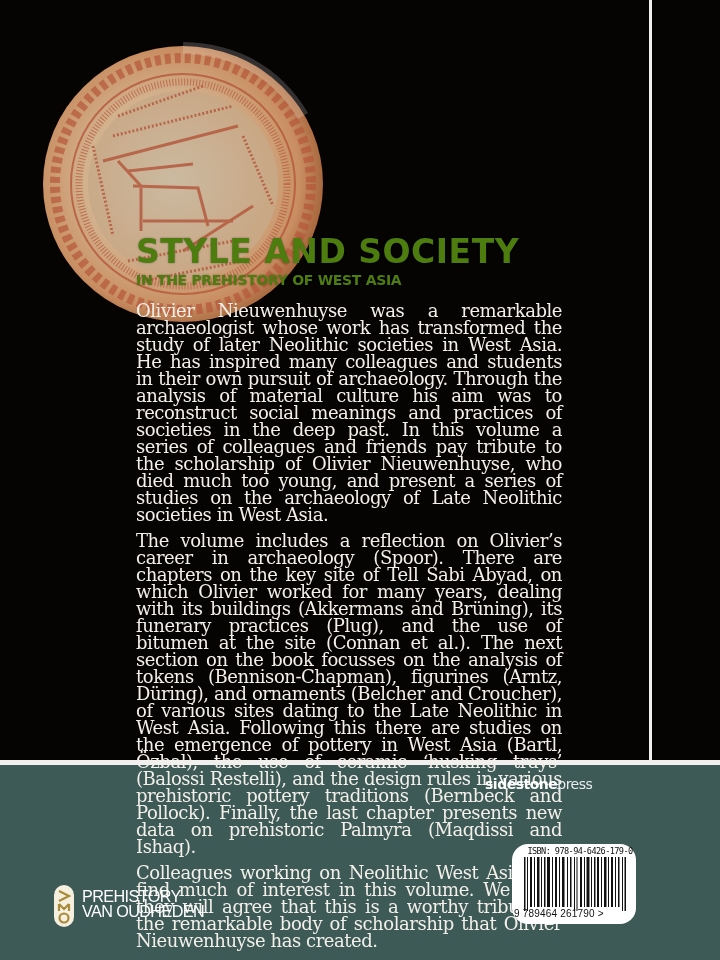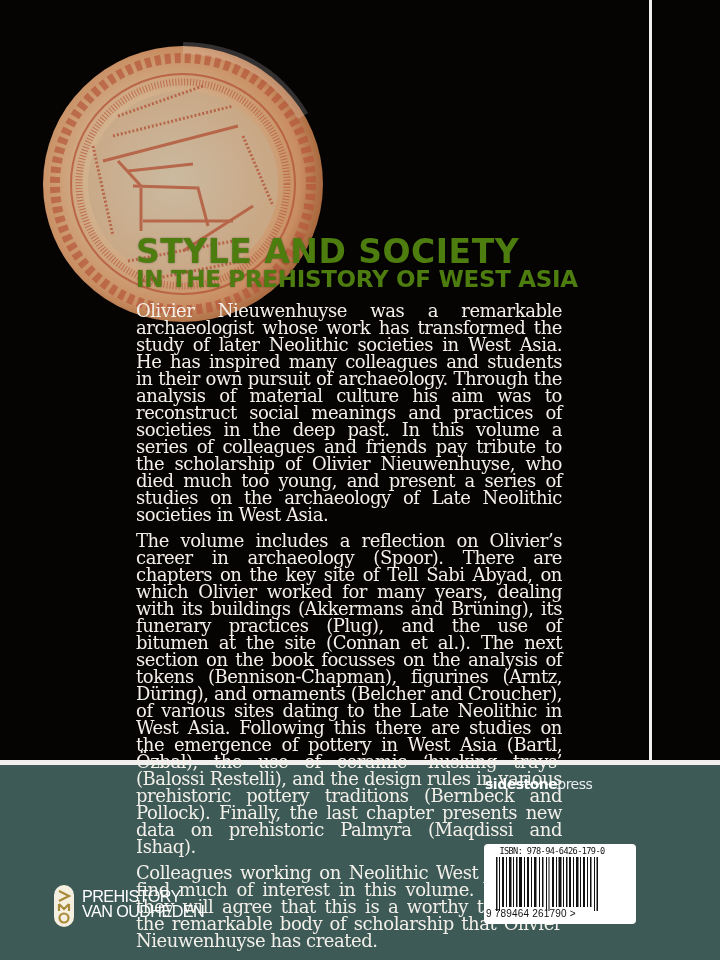--- a/index.html
+++ b/index.html
@@ -31,39 +31,39 @@
   .title-block {
     position: absolute; left: 136px; top: 235px; color: #4d7c0f;
     font-family: "DejaVu Sans", sans-serif; font-weight: bold;
     line-height: 1;
   }
   .title-main {
     font-size: 33px; letter-spacing: 0.5px; display: block;
     text-shadow: 0 0 2px rgba(0,0,0,0.4);
   }
   .title-sub {
-    font-size: 23px; display: block; letter-spacing: -0.3px;
+    font-size: 14px; margin-top: 5px; display: block; letter-spacing: -0.3px;
     text-shadow: 0 0 2px rgba(0,0,0,0.4);
   }
   .body-text {
     position: absolute; left: 136px; top: 302px; width: 426px;
     color: #f3efe9; font-size: 18px; line-height: 17px;
     text-align: justify; font-family: "DejaVu Serif", serif;
     letter-spacing: -0.45px;
   }
   .body-text p { margin: 0 0 9px 0; }
   .publisher {
     position: absolute; left: 485px; top: 776px; color: #ffffff;
     font-family: "DejaVu Sans", sans-serif; font-size: 14px; letter-spacing: -0.5px; text-align: center;
   }
   .publisher .bold { font-weight: bold; }
   .publisher .light { font-weight: normal; color: #e8eeed; }
   .barcode-box {
-    position: absolute; left: 484px; top: 844px; width: 152px; height: 80px;
-    background: #ffffff; border-radius: 4px;
+    position: absolute; left: 512px; top: 844px; width: 124px; height: 80px;
+    background: #ffffff; border-radius: 16px;
   }
   .isbn-label {
     position: absolute; left: 0; top: 2px; width: 136px; text-align: center;
     font-family: "DejaVu Sans Mono", monospace; font-size: 8.6px; color: #111;
     letter-spacing: -0.6px;
   }
   .barcode-svg { position: absolute; left: 6px; top: 13px; }
   .barcode-digits {
     position: absolute; left: 2px; top: 64px; width: 132px;
     font-family: Liberation Sans, sans-serif; font-size: 10px; color: #111;

